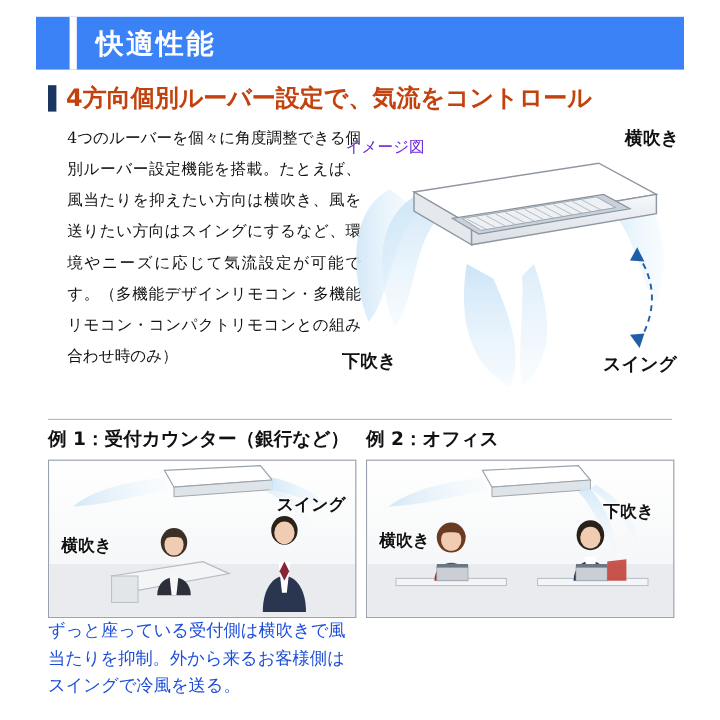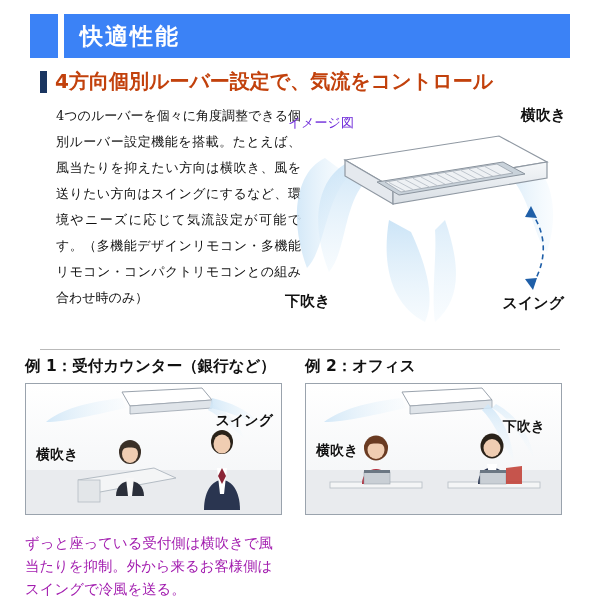--- a/index.html
+++ b/index.html
@@ -64,32 +64,32 @@
 
   
   .divider{
     position:absolute;left:40px;top:349px;width:520px;height:1px;background:#b9b9b9;
   }
 
   
   .ex{
     position:absolute;top:356px;width:255px;
   }
-  .ex1{left:25px;}
+  .ex1{left:40px;}
   .ex2{left:305px;}
   .ex .ex-title{
     font-size:15.5px;font-weight:bold;color:#111;margin-bottom:6px;
     font-family:"DejaVu Sans", sans-serif;
   }
   .ex .photo{
     position:relative;width:255px;height:130px;border:1px solid #9aa3ad;
     background:#ffffff;overflow:hidden;
   }
   .ex .cap{
-    margin-top:17px;font-size:14.4px;line-height:23px;color:#a21caf;
+    margin-top:0;font-size:14.4px;line-height:23px;color:#1d4ed8;
     font-family:"DejaVu Serif", serif;
   }
   .photo-lbl{
     position:absolute;font-size:14px;font-weight:bold;color:#111;
     font-family:"DejaVu Sans", sans-serif;
     text-shadow:0 0 3px #fff,0 0 3px #fff,0 0 3px #fff;
   }
 </style>
 </head>
 <body>

